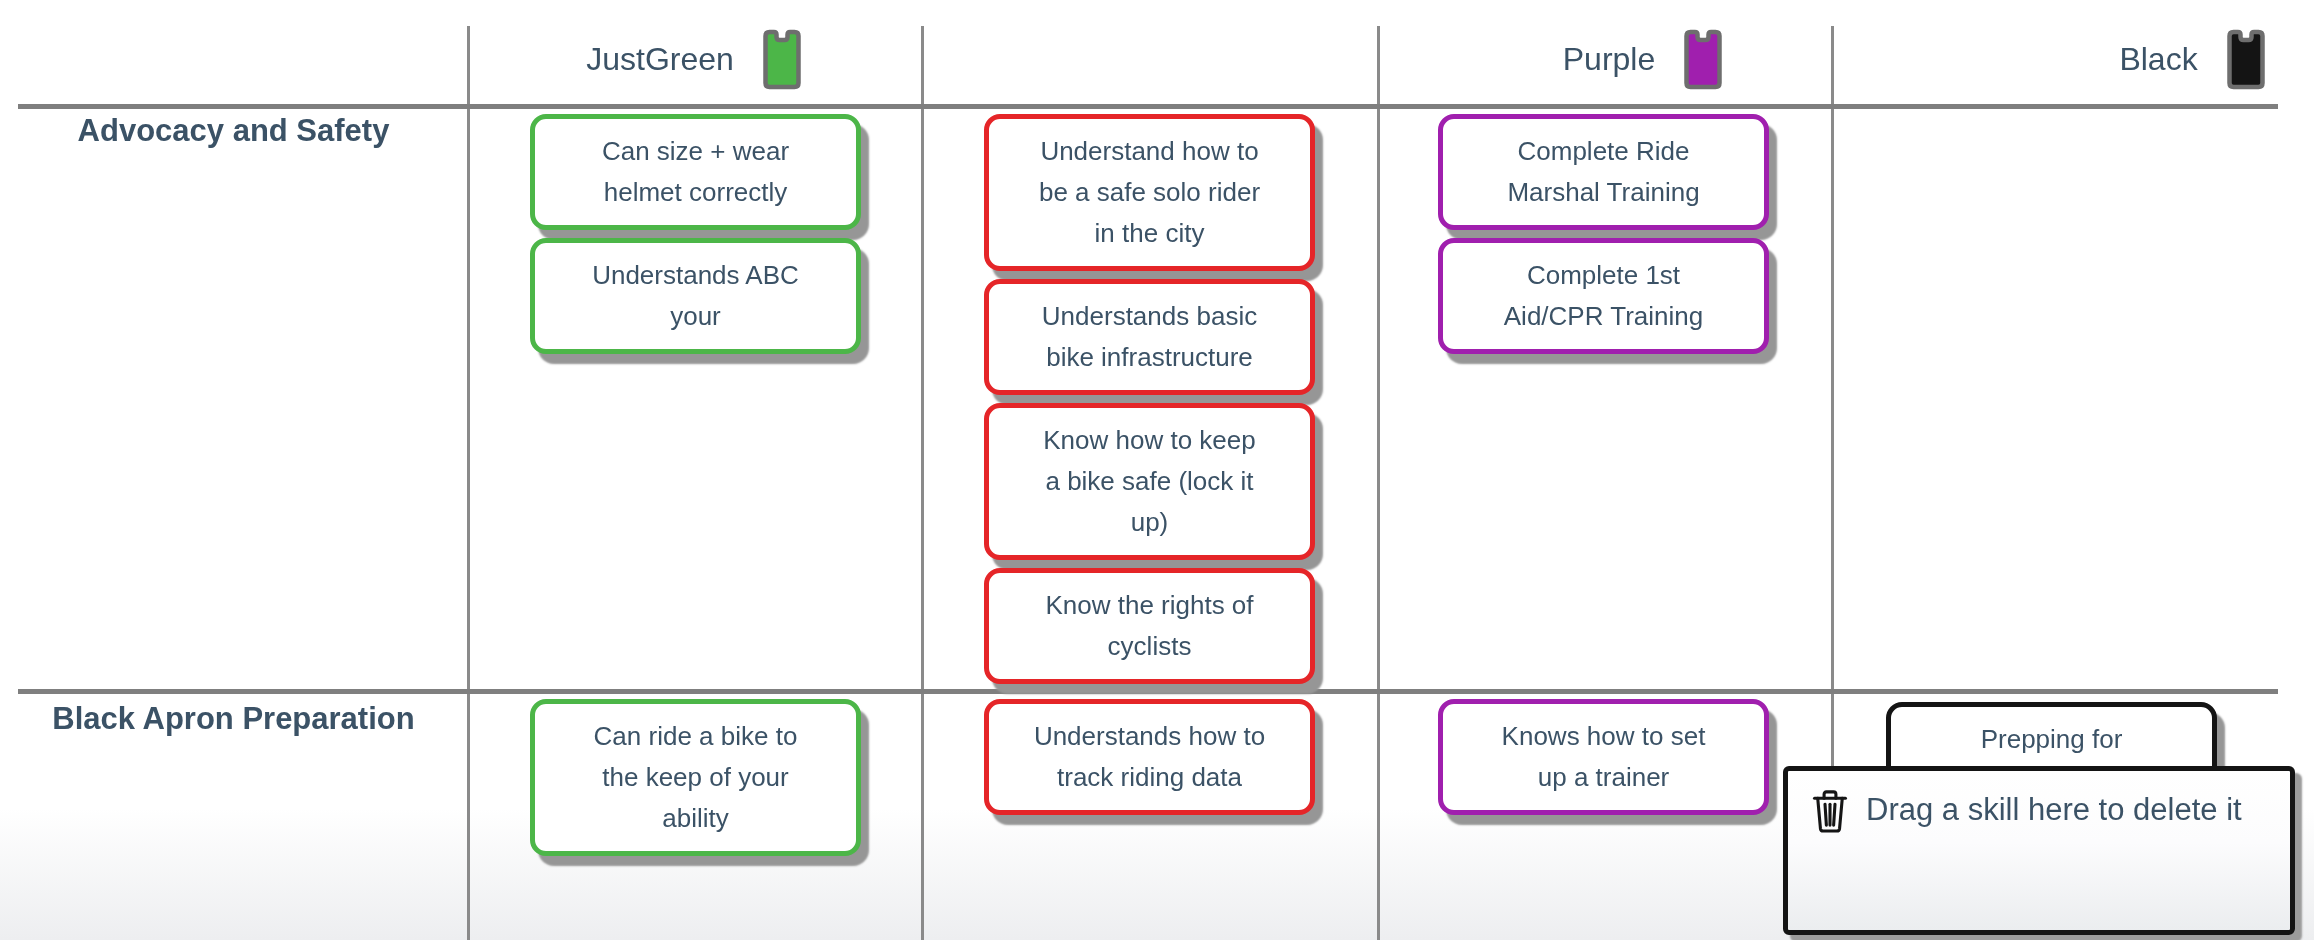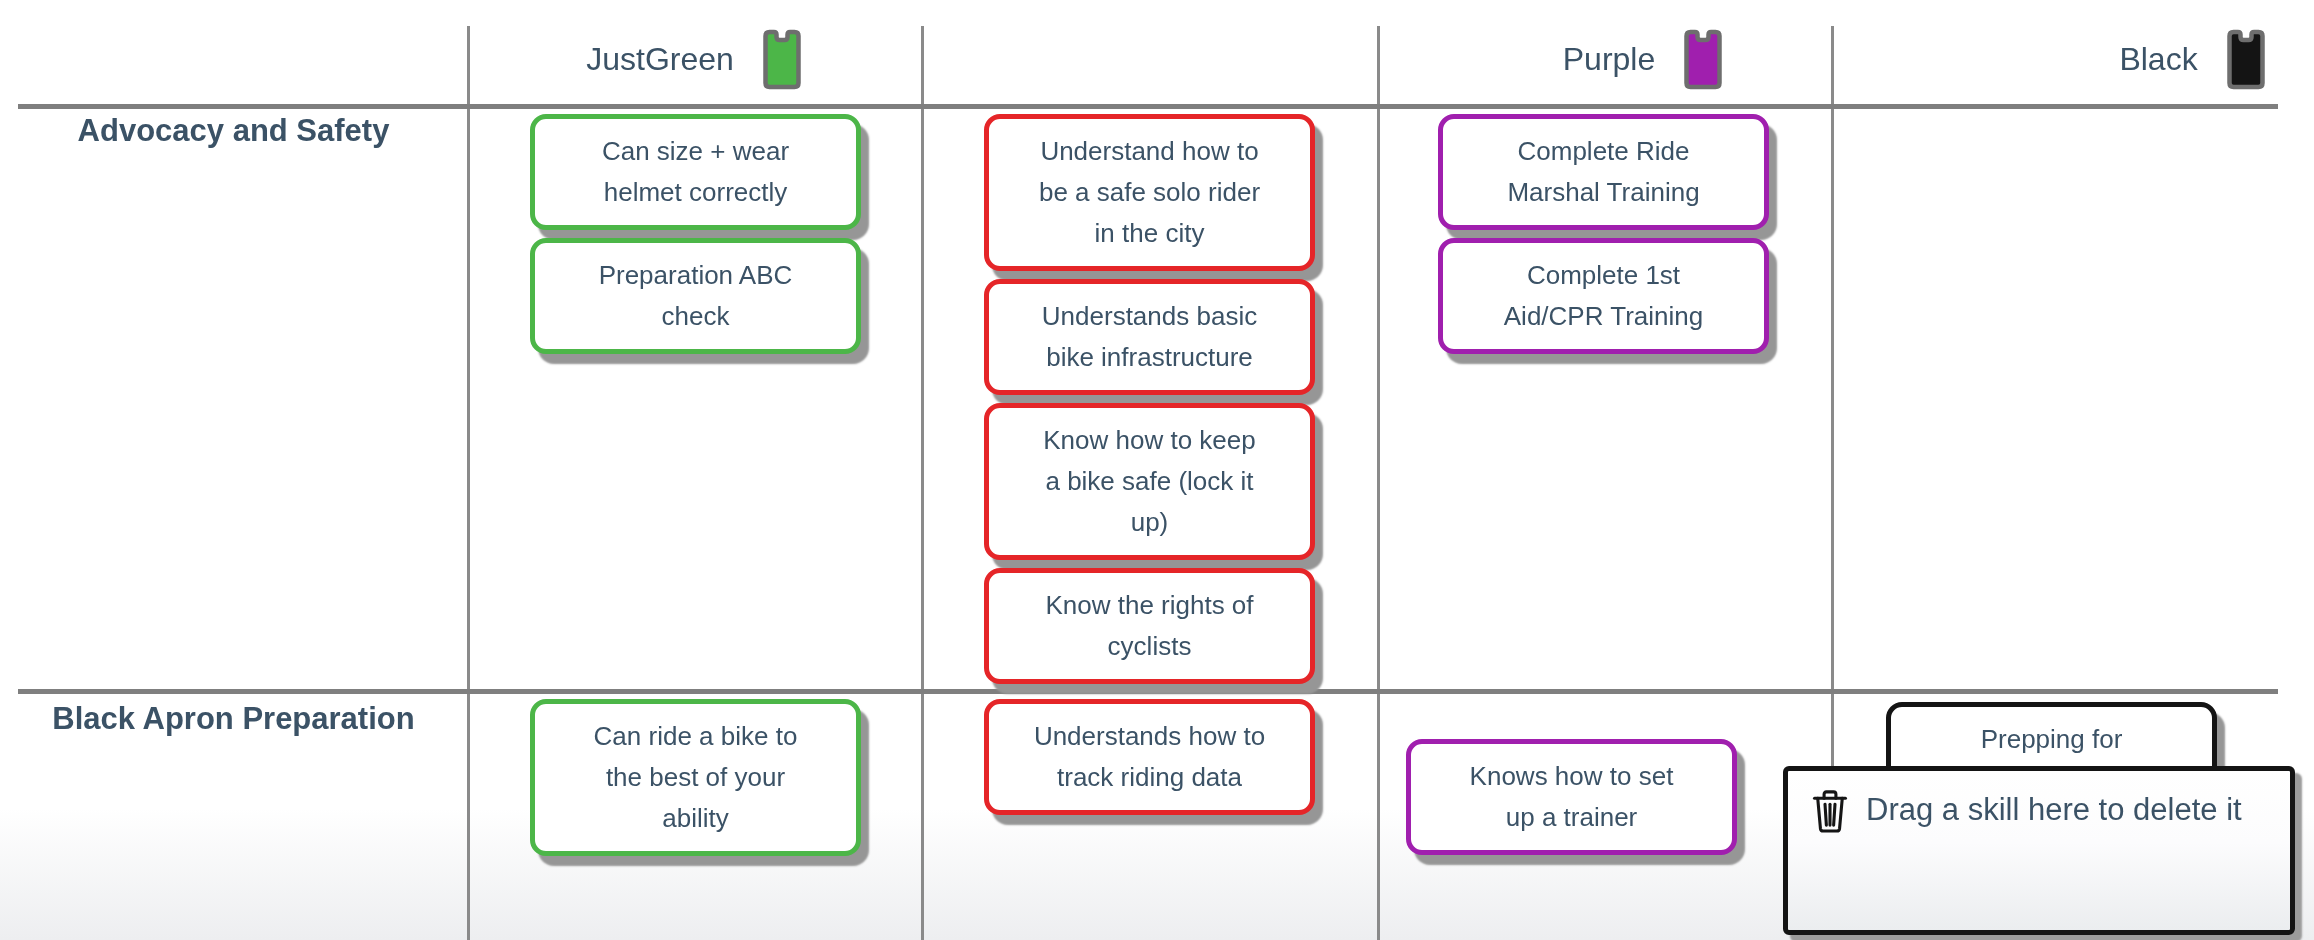--- a/index.html
+++ b/index.html
@@ -45,21 +45,21 @@
   
   .stack {
     position:absolute; display:flex; flex-direction:column;
     gap:8px; align-items:center;
   }
   .st-g1 { left:530px;  top:114px; }
   .st-r1 { left:984px;  top:114px; }
   .st-p1 { left:1438px; top:114px; }
   .st-g2 { left:530px;  top:699px; }
   .st-r2 { left:984px;  top:699px; }
-  .st-p2 { left:1406px; top:699px;margin-top:40px; }
+  .st-p2 { left:1438px; top:699px; }
   .st-b2 { left:1886px; top:702px; }
 
   .card {
     box-sizing:border-box; width:331px;
     background:#ffffff;
     border:5px solid #999; border-radius:16px;
     box-shadow:8px 10px 2px #969696;
     display:flex; align-items:center; justify-content:center;
     text-align:center; font-size:26px; line-height:41px;
     padding:12px 44px;
@@ -116,37 +116,37 @@
     <svg class="apron" viewBox="0 0 40 63">
       <path d="M7.5,4 H12 Q14.5,4 14.5,6.5 V9 Q14.5,12 17.5,12 H22.5 Q25.5,12 25.5,9 V6.5 Q25.5,4 28,4 H32.5 Q36.5,4 36.5,8 V55 Q36.5,59 32.5,59 H7.5 Q3.5,59 3.5,55 V8 Q3.5,4 7.5,4 Z" fill="#141414" stroke="#6e6e6e" stroke-width="4.5" stroke-linejoin="round"></path>
     </svg>
   </div>
 
   <div class="row-title r1">Advocacy and Safety</div>
   <div class="row-title r2">Black Apron Preparation</div>
 
   <div class="stack st-g1">
     <div class="card green">Can size + wear helmet correctly</div>
-    <div class="card green">Preparation ABC check</div>
+    <div class="card green">Understands ABC your</div>
   </div>
 
   <div class="stack st-r1">
     <div class="card red">Understand how to be a safe solo rider in the city</div>
     <div class="card red">Understands basic bike infrastructure</div>
     <div class="card red">Know how to keep a bike safe (lock it up)</div>
     <div class="card red">Know the rights of cyclists</div>
   </div>
 
   <div class="stack st-p1">
     <div class="card purple">Complete Ride Marshal Training</div>
     <div class="card purple">Complete 1st Aid/CPR Training</div>
   </div>
 
   <div class="stack st-g2">
-    <div class="card green">Can ride a bike to the best of your ability</div>
+    <div class="card green">Can ride a bike to the keep of your ability</div>
   </div>
 
   <div class="stack st-r2">
     <div class="card red">Understands how to track riding data</div>
   </div>
 
   <div class="stack st-p2">
     <div class="card purple">Knows how to set up a trainer</div>
   </div>
 

